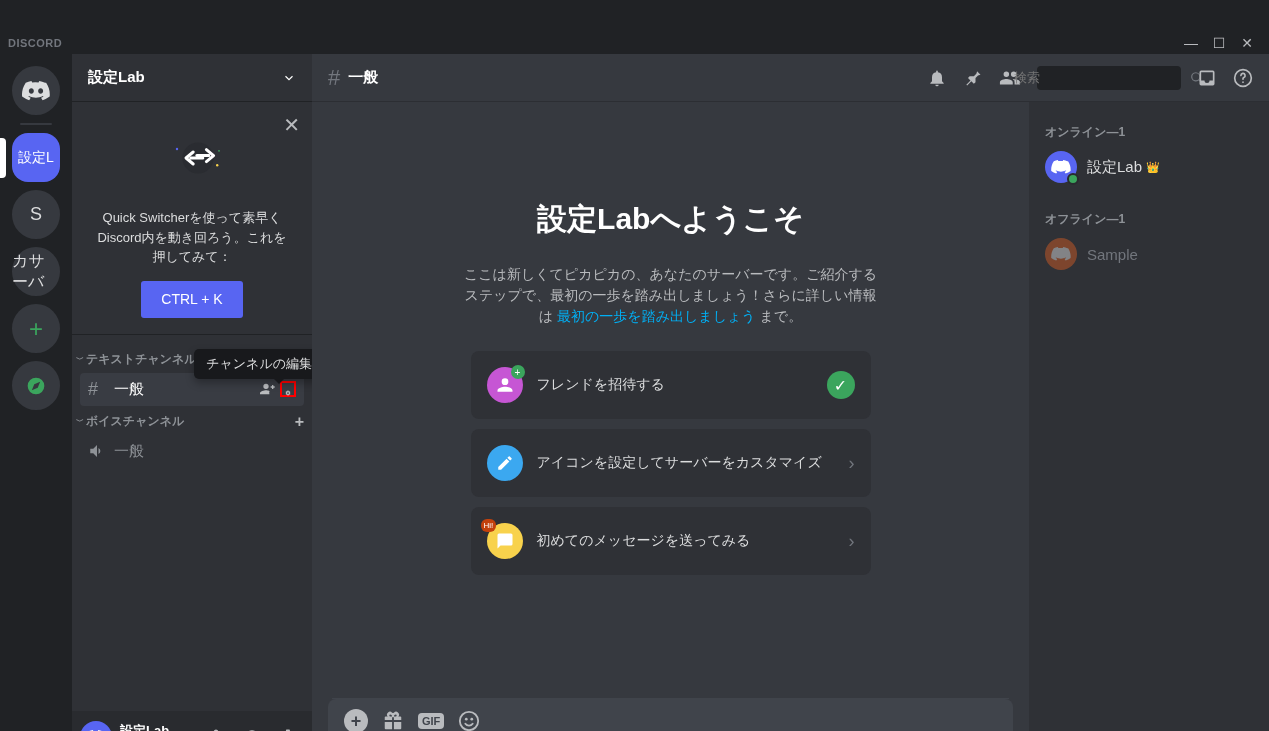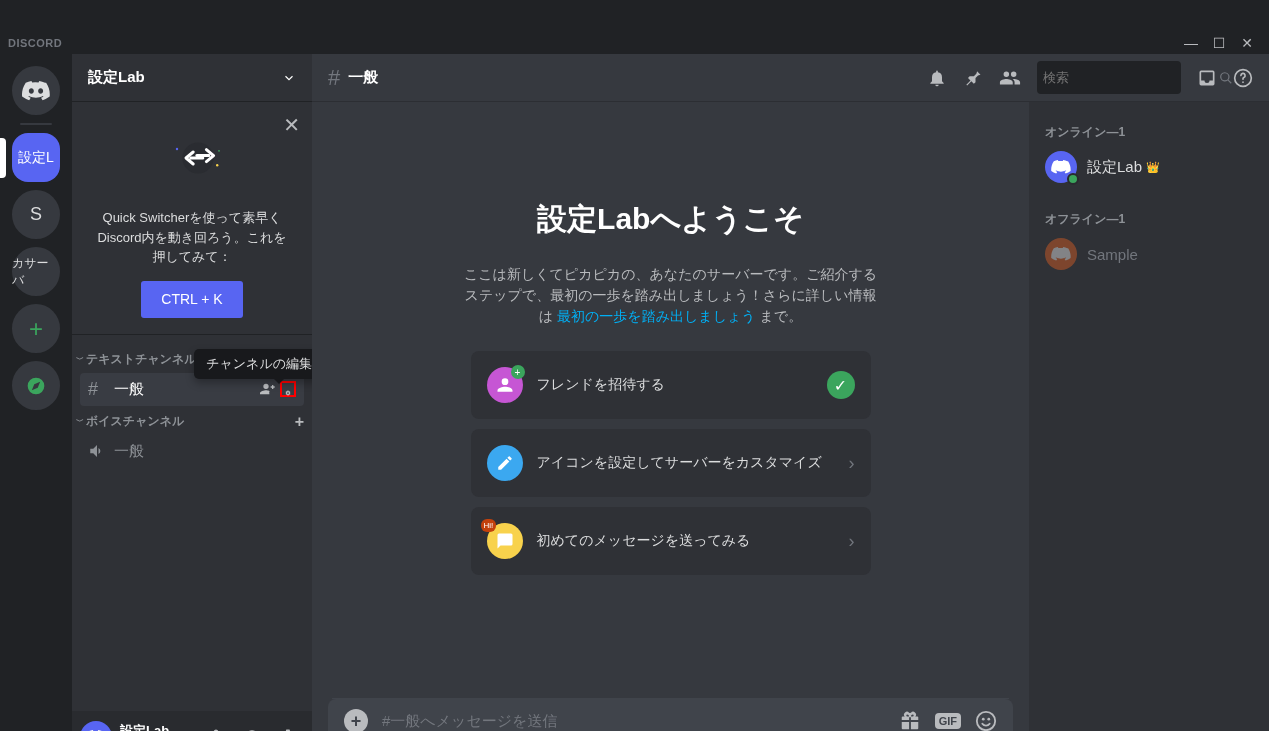--- a/index.html
+++ b/index.html
@@ -48,21 +48,21 @@
 .user-name { color:#fff; font-size:13px; font-weight:600; }
 .user-tag { color:#b9bbbe; font-size:11px; }
 .user-actions { display:flex; gap:4px; }
 .user-action-btn { width:32px; height:32px; display:flex; align-items:center; justify-content:center; color:#b9bbbe; cursor:pointer; }
 .main { flex:1; background:#36393f; display:flex; flex-direction:column; }
 .channel-header { height:48px; border-bottom:1px solid #2c2e33; display:flex; align-items:center; padding:0 16px; }
 .channel-header .hash { color:#72767d; font-size:22px; margin-right:8px; }
 .channel-header .title { color:#fff; font-weight:600; font-size:15px; flex:1; }
 .header-actions { display:flex; align-items:center; gap:16px; }
 .header-icon { color:#b9bbbe; cursor:pointer; display:flex; }
-.header-search { background:#202225; border-radius:4px; width:144px; height:33px; display:flex; align-items:center; padding:0 6px; }
+.header-search { background:#202225; border-radius:4px; width:144px; height:24px; display:flex; align-items:center; padding:0 6px;justify-content:center; }
 .header-search input { background:none; border:none; color:#dcddde; font-size:13px; flex:1; outline:none; }
 .header-search-icon { color:#72767d; }
 .content-area { flex:1; display:flex; }
 .messages { flex:1; display:flex; flex-direction:column; }
 .welcome-scroll { flex:1; overflow-y:auto; display:flex; flex-direction:column; align-items:center; justify-content:center; padding:20px; }
 .welcome-title { color:#fff; font-size:30px; font-weight:800; margin-bottom:24px; }
 .welcome-desc { color:#b9bbbe; font-size:14px; text-align:center; line-height:1.5; max-width:420px; margin-bottom:24px; }
 .welcome-desc a { color:#00aff4; text-decoration:none; }
 .onboard-card { width:400px; background:#2f3136; border-radius:8px; padding:16px; display:flex; align-items:center; margin-bottom:10px; cursor:pointer; }
 .onboard-icon { width:36px; height:36px; border-radius:50%; margin-right:14px; display:flex; align-items:center; justify-content:center; font-size:18px; position:relative; }
@@ -112,21 +112,21 @@
           <path d="M23.02 1.63A23 23 0 0 0 17.3 0c-.25.45-.54 1.05-.74 1.53a21.3 21.3 0 0 0-6.38 0C10 1.05 9.7.45 9.44 0A23 23 0 0 0 3.72 1.63C.53 6.4-.33 11.04.1 15.6a23.2 23.2 0 0 0 7.08 3.58c.57-.78 1.08-1.6 1.52-2.47-.83-.31-1.63-.7-2.39-1.15.2-.15.4-.3.59-.46 4.56 2.1 9.5 2.1 14 0 .2.16.39.31.59.46-.76.45-1.56.84-2.4 1.15.44.87.95 1.7 1.52 2.47a23.1 23.1 0 0 0 7.08-3.58c.51-5.3-.85-9.9-3.57-13.97zM9.34 12.8c-1.38 0-2.51-1.27-2.51-2.83 0-1.55 1.1-2.83 2.51-2.83 1.4 0 2.54 1.28 2.51 2.83 0 1.56-1.1 2.83-2.51 2.83zm9.3 0c-1.38 0-2.51-1.27-2.51-2.83 0-1.55 1.1-2.83 2.51-2.83 1.4 0 2.54 1.28 2.51 2.83 0 1.56-1.1 2.83-2.51 2.83z"></path>
         </svg>
     </div>
     <div class="guilds-sep"></div>
     <div class="guild-item selected">
         <span>設定L</span>
       </div>
     <div class="guild-item">
         <span>S</span>
       </div>
-    <div class="guild-item" style="font-size:12px">
+    <div class="guild-item" style="font-size:16px">
         <span>カサーバ</span>
       </div>
     <div class="guild-item guild-add">+</div>
     <div class="guild-item guild-explore">
       <svg width="20" height="20" viewBox="0 0 24 24" fill="#3ba55d">
           <path d="M12 2a10 10 0 1 0 0 20 10 10 0 0 0 0-20zm2.1 12.1L7 17l2.9-7.1L17 7l-2.9 7.1z"></path>
         </svg>
     </div>
   </div>
 
@@ -302,21 +302,20 @@
                 <span style="position:absolute;top:-4px;left:-6px;background:#c2410c;color:#fff;font-size:8px;padding:2px 3px;border-radius:6px;">Hi!</span>
               </div>
             <div class="onboard-text">初めてのメッセージを送ってみる</div>
             <div class="onboard-arrow">›</div>
           </div>
         </div>
         <div class="divider-line"></div>
         <div class="message-input-wrap">
           <div class="message-input">
             <div class="input-plus">+</div>
-            <div class="input-field">#一般へメッセージを送信</div>
             <div class="input-actions">
               <div class="input-action">
                   <svg width="22" height="22" viewBox="0 0 24 24" fill="#b9bbbe">
                     <path d="M20 7h-2.2A3 3 0 0 0 13 3a3 3 0 0 0-1 .2A3 3 0 0 0 11 3a3 3 0 0 0-4.8 4H4a1 1 0 0 0-1 1v3h8V8h2v3h8V8a1 1 0 0 0-1-1zM11 7H9a1 1 0 1 1 0-2 2 2 0 0 1 2 2zm4 0h-2a2 2 0 0 1 2-2 1 1 0 0 1 0 2zM3 13v7a1 1 0 0 0 1 1h7v-8H3zm10 8h7a1 1 0 0 0 1-1v-7h-8v8z"></path>
                   </svg>
                 </div>
               <div class="input-action">
                   <span class="gif-badge">GIF</span>
                 </div>
               <div class="input-action">

